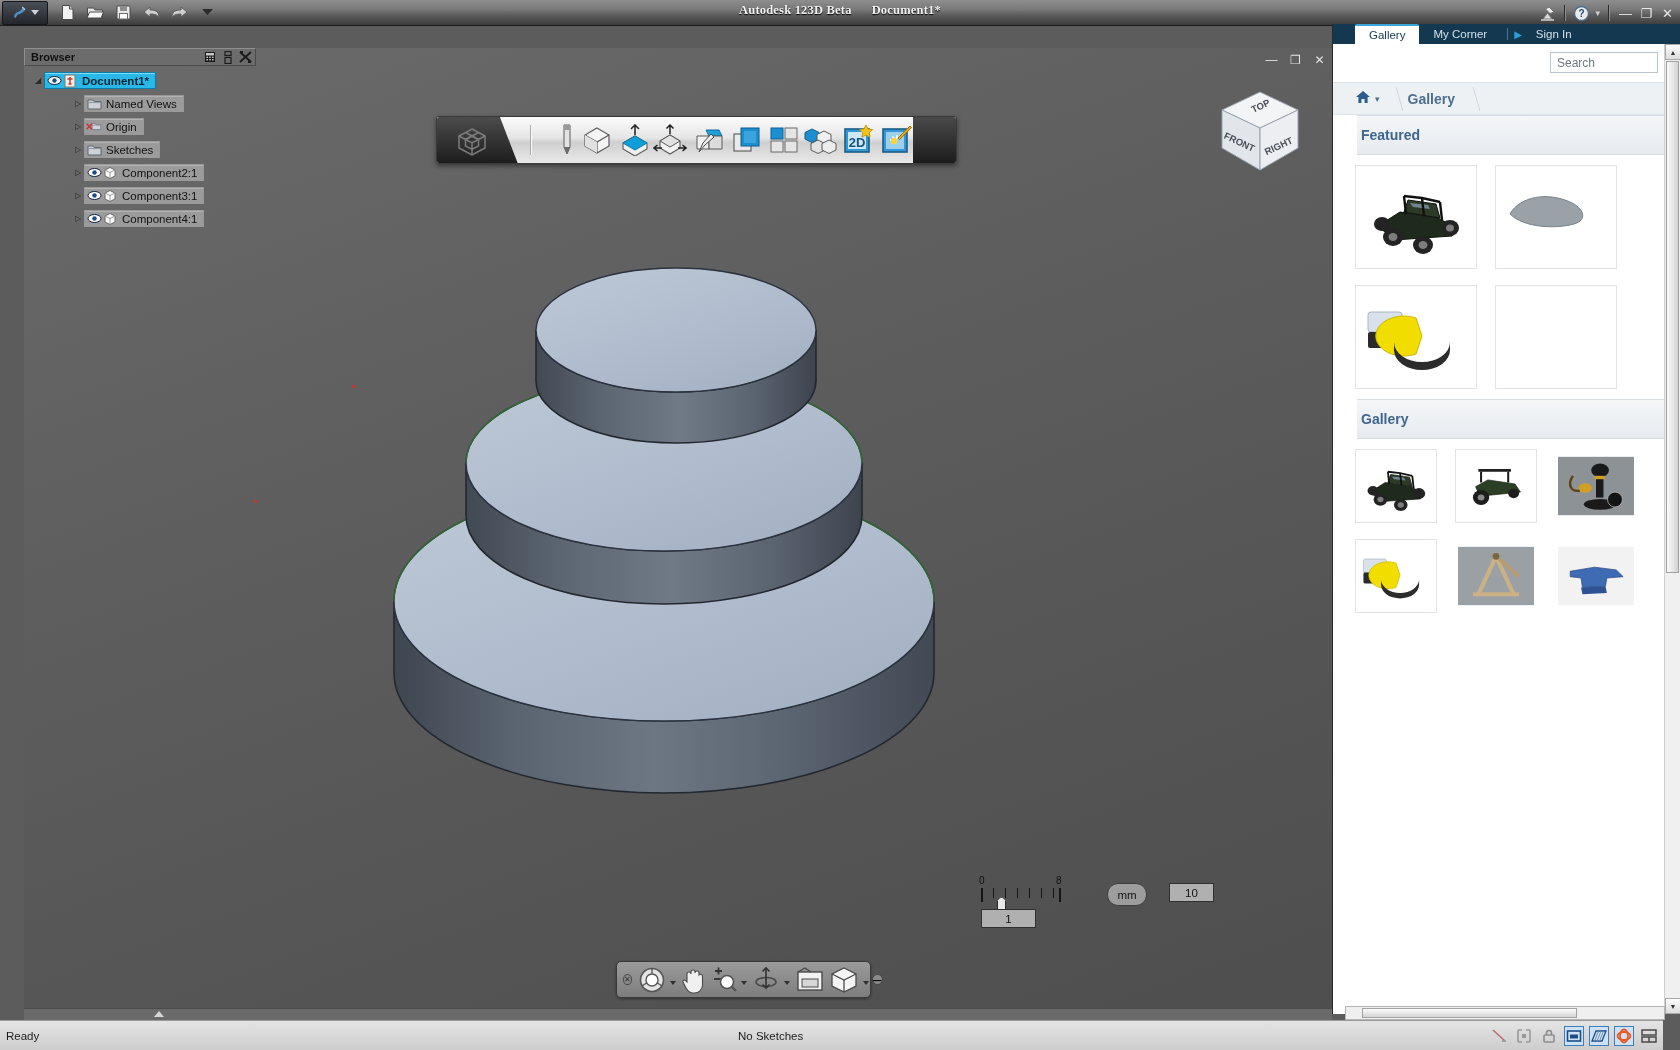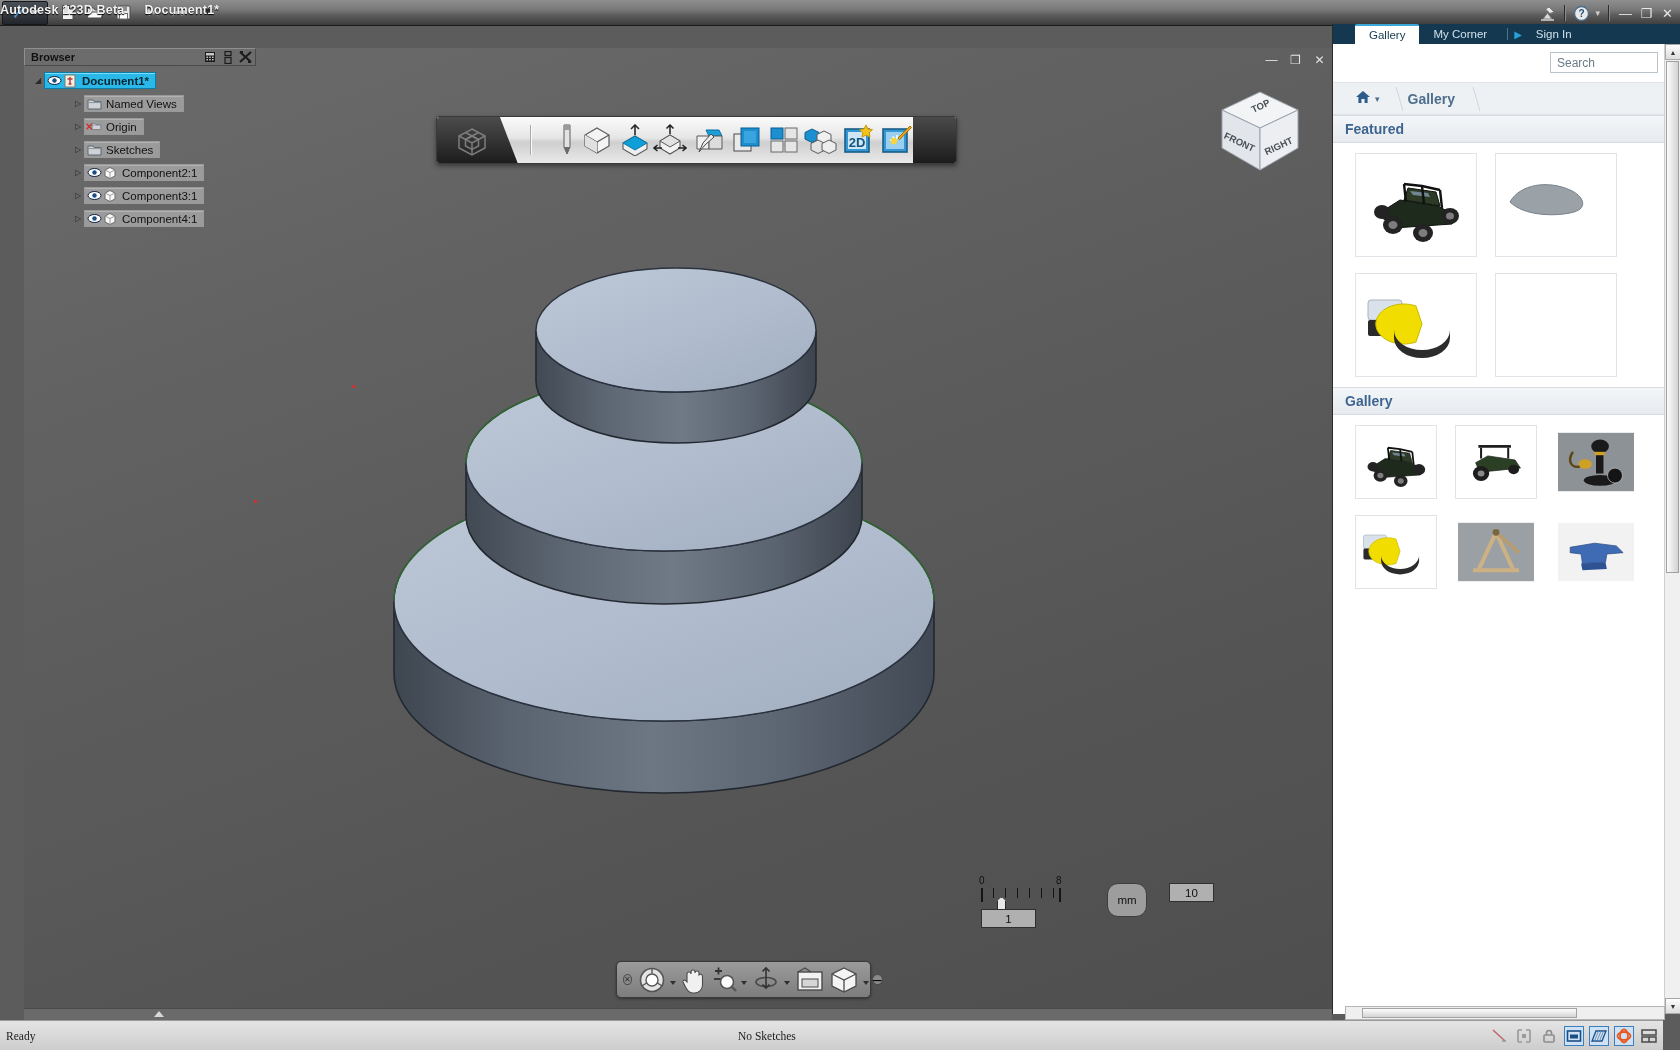--- a/index.html
+++ b/index.html
@@ -15,23 +15,23 @@
   .appbtn{ width:46px; height:24px; margin-left:2px; display:flex; align-items:center;
     justify-content:center; gap:3px;
     background:linear-gradient(to bottom,#4a4f57,#23262b);
     border:1px solid #15171a; border-radius:2px; }
   .appbtn .logo{ width:17px;height:17px; position:relative; }
   .appbtn .logo svg{ display:block; }
   .caret{ width:0;height:0;border-left:4px solid transparent;border-right:4px solid transparent;
     border-top:5px solid #cfd3d8; }
   .qat{ display:flex; align-items:center; gap:9px; margin-left:10px; }
   .qat .qi{ width:19px;height:19px; display:flex;align-items:center;justify-content:center; }
-  .titletext{ position:absolute; left:0; right:0; text-align:left; top:3px;
+  .titletext{ position:absolute; left:0; right:0; text-align:center; top:3px;
     font-size:12.5px; font-weight:bold; color:#f2f2f2;
-    text-shadow:0 1px 1px #000; letter-spacing:.2px; pointer-events:none;}
+    text-shadow:0 1px 1px #000; letter-spacing:.2px; pointer-events:none;font-family:Liberation Serif, serif;}
   .titletext .doc{ margin-left:20px; font-weight:bold; }
   .tb-right{ position:absolute; right:4px; top:0; height:26px; display:flex;
     align-items:center; gap:4px; }
   .tb-sep{ width:1px; height:16px; background:#2c2c2c; box-shadow:1px 0 0 #8b8b8b; margin:0 4px;}
   .helpgrp{ display:flex; align-items:center; gap:5px; }
   .wbtn{ width:17px;height:17px; display:flex;align-items:center;justify-content:center;
     color:#e8e8e8; font-size:13px; }
 
   
   .browser{ position:absolute; left:24px; top:48px; width:232px; }
@@ -93,21 +93,21 @@
   .scalebar{ position:absolute; right:235px; bottom:118px; display:flex;
      flex-direction:column; align-items:flex-start; z-index:25;}
   .sb-nums{ position:relative; width:118px; height:13px; font-size:10px; color:#111; }
   .sb-nums span{ position:absolute; }
   .sb-ticks{ position:relative; width:118px; height:14px; }
   .sb-ticks i{ position:absolute; top:0; width:1px; height:10px; background:#151515; }
   .sb-ticks i.maj{ height:14px; width:2px; }
   .sb-marker{ position:absolute; left:18px; top:9px; width:9px; height:15px;
      background:#e9e9e9; border:1px solid #2a2a2a;
      clip-path: polygon(50% 0, 100% 28%, 100% 100%, 0 100%, 0 28%); }
-  .units{ position:absolute; left:128px; top:8px; width:40px; height:34px; border-radius:11px;
+  .units{ position:absolute; left:128px; top:8px; width:40px; height:23px; border-radius:11px;
      background:#9d9d9d; border:1px solid #3e3e3e; color:#111; font-size:11.5px;
      display:flex; align-items:center; justify-content:center; }
   .zoombox{ position:absolute; left:190px; top:8px; width:45px; height:19px;
      background:#b0b0b0; border:1px solid #303030; color:#111; font-size:11.5px;
      display:flex; align-items:center; justify-content:center; }
   .scalefield{ position:absolute; left:2px; top:34px; width:55px; height:19px;
      background:#b0b0b0; border:1px solid #303030; color:#111; font-size:11.5px;
      display:flex; align-items:center; justify-content:center; }
 
   
@@ -157,41 +157,41 @@
      margin:0 8px 0 0; }
   .crumb-lbl{ font-size:14px; font-weight:bold; color:#4c6e8e; }
   .gpubrow{ height:46px; display:flex; align-items:center; justify-content:flex-end;
      padding:8px 0 8px 0; }
   .publishbtn{ width:205px; height:26px; background:linear-gradient(to bottom,#e3e0d8,#cfccc3);
      border:1px solid #b3b0a7; border-bottom:2px solid #3c3c3c; display:flex;
      align-items:center; justify-content:flex-end; padding-right:8px;
      font-size:13px; font-weight:bold; color:#3d5f82; }
   .gsec{ background:linear-gradient(to bottom,#f4f6f8,#e7ebef);
      border-top:1px solid #d6dce1; border-bottom:1px solid #d6dce1;
-     height:28px; display:flex; align-items:center; padding-left:12px;
-     font-size:14px; font-weight:bold; color:#3e6590; }
+     height:40px; display:flex; align-items:center; padding-left:4px;
+     font-size:14px; font-weight:bold; color:#3e6590;margin-left:24px; }
   .gthumbs{ display:flex; flex-wrap:wrap; padding:10px 0 10px 22px; gap:16px 18px; }
   .thumb{ width:122px; height:104px; border:1px solid #e0e4e8; background:#fff;
      display:flex; align-items:center; justify-content:center; overflow:hidden; }
   .thumb.photo{ border:none; }
   .gthumbs.pop .thumb{ width:82px; height:74px; }
   .gscroll{ position:absolute; right:0; top:20px; bottom:0; width:16px;
      background:#f0f0f0; border-left:1px solid #cfcfcf; }
   .gscroll .arw{ width:16px;height:16px; background:linear-gradient(to bottom,#fdfdfd,#dcdcdc);
      border:1px solid #a8a8a8; display:flex; align-items:center; justify-content:center;
      font-size:7px; color:#333; }
   .gscroll .thumbbar{ position:absolute; left:1px; top:17px; width:13px; height:512px;
      background:linear-gradient(to right,#fcfcfc,#d2d2d2); border:1px solid #a0a0a0; }
   .gscroll .arw.bot{ position:absolute; bottom:0; left:0; }
 
   
   .statusbar{ position:absolute; left:0; right:17px; bottom:0; height:30px;
      background:linear-gradient(to bottom,#e4e4e4,#cdcdcd);
      border-top:1px solid #9a9a9a; display:flex; align-items:center;
-     font-size:11.5px; color:#1c1c1c;font-family:Liberation Serif, serif; }
+     font-size:11.5px; color:#1c1c1c; }
   .sb-ready{ margin-left:6px; }
   .sb-nosel{ position:absolute; left:738px; }
   .sb-icons{ position:absolute; right:4px; display:flex; align-items:center; gap:5px; }
   .sbi{ width:20px;height:20px; display:flex; align-items:center; justify-content:center; }
   .sbi.on{ background:#cfe2f5; border:1px solid #3d7ebd; }
 
   
   .hscroll{ position:absolute; left:1345px; bottom:30px; width:320px; height:14px;
      background:#efefef; border:1px solid #b5b5b5; }
   .hscroll .hbar{ position:absolute; left:16px; top:1px; width:215px; height:10px;

